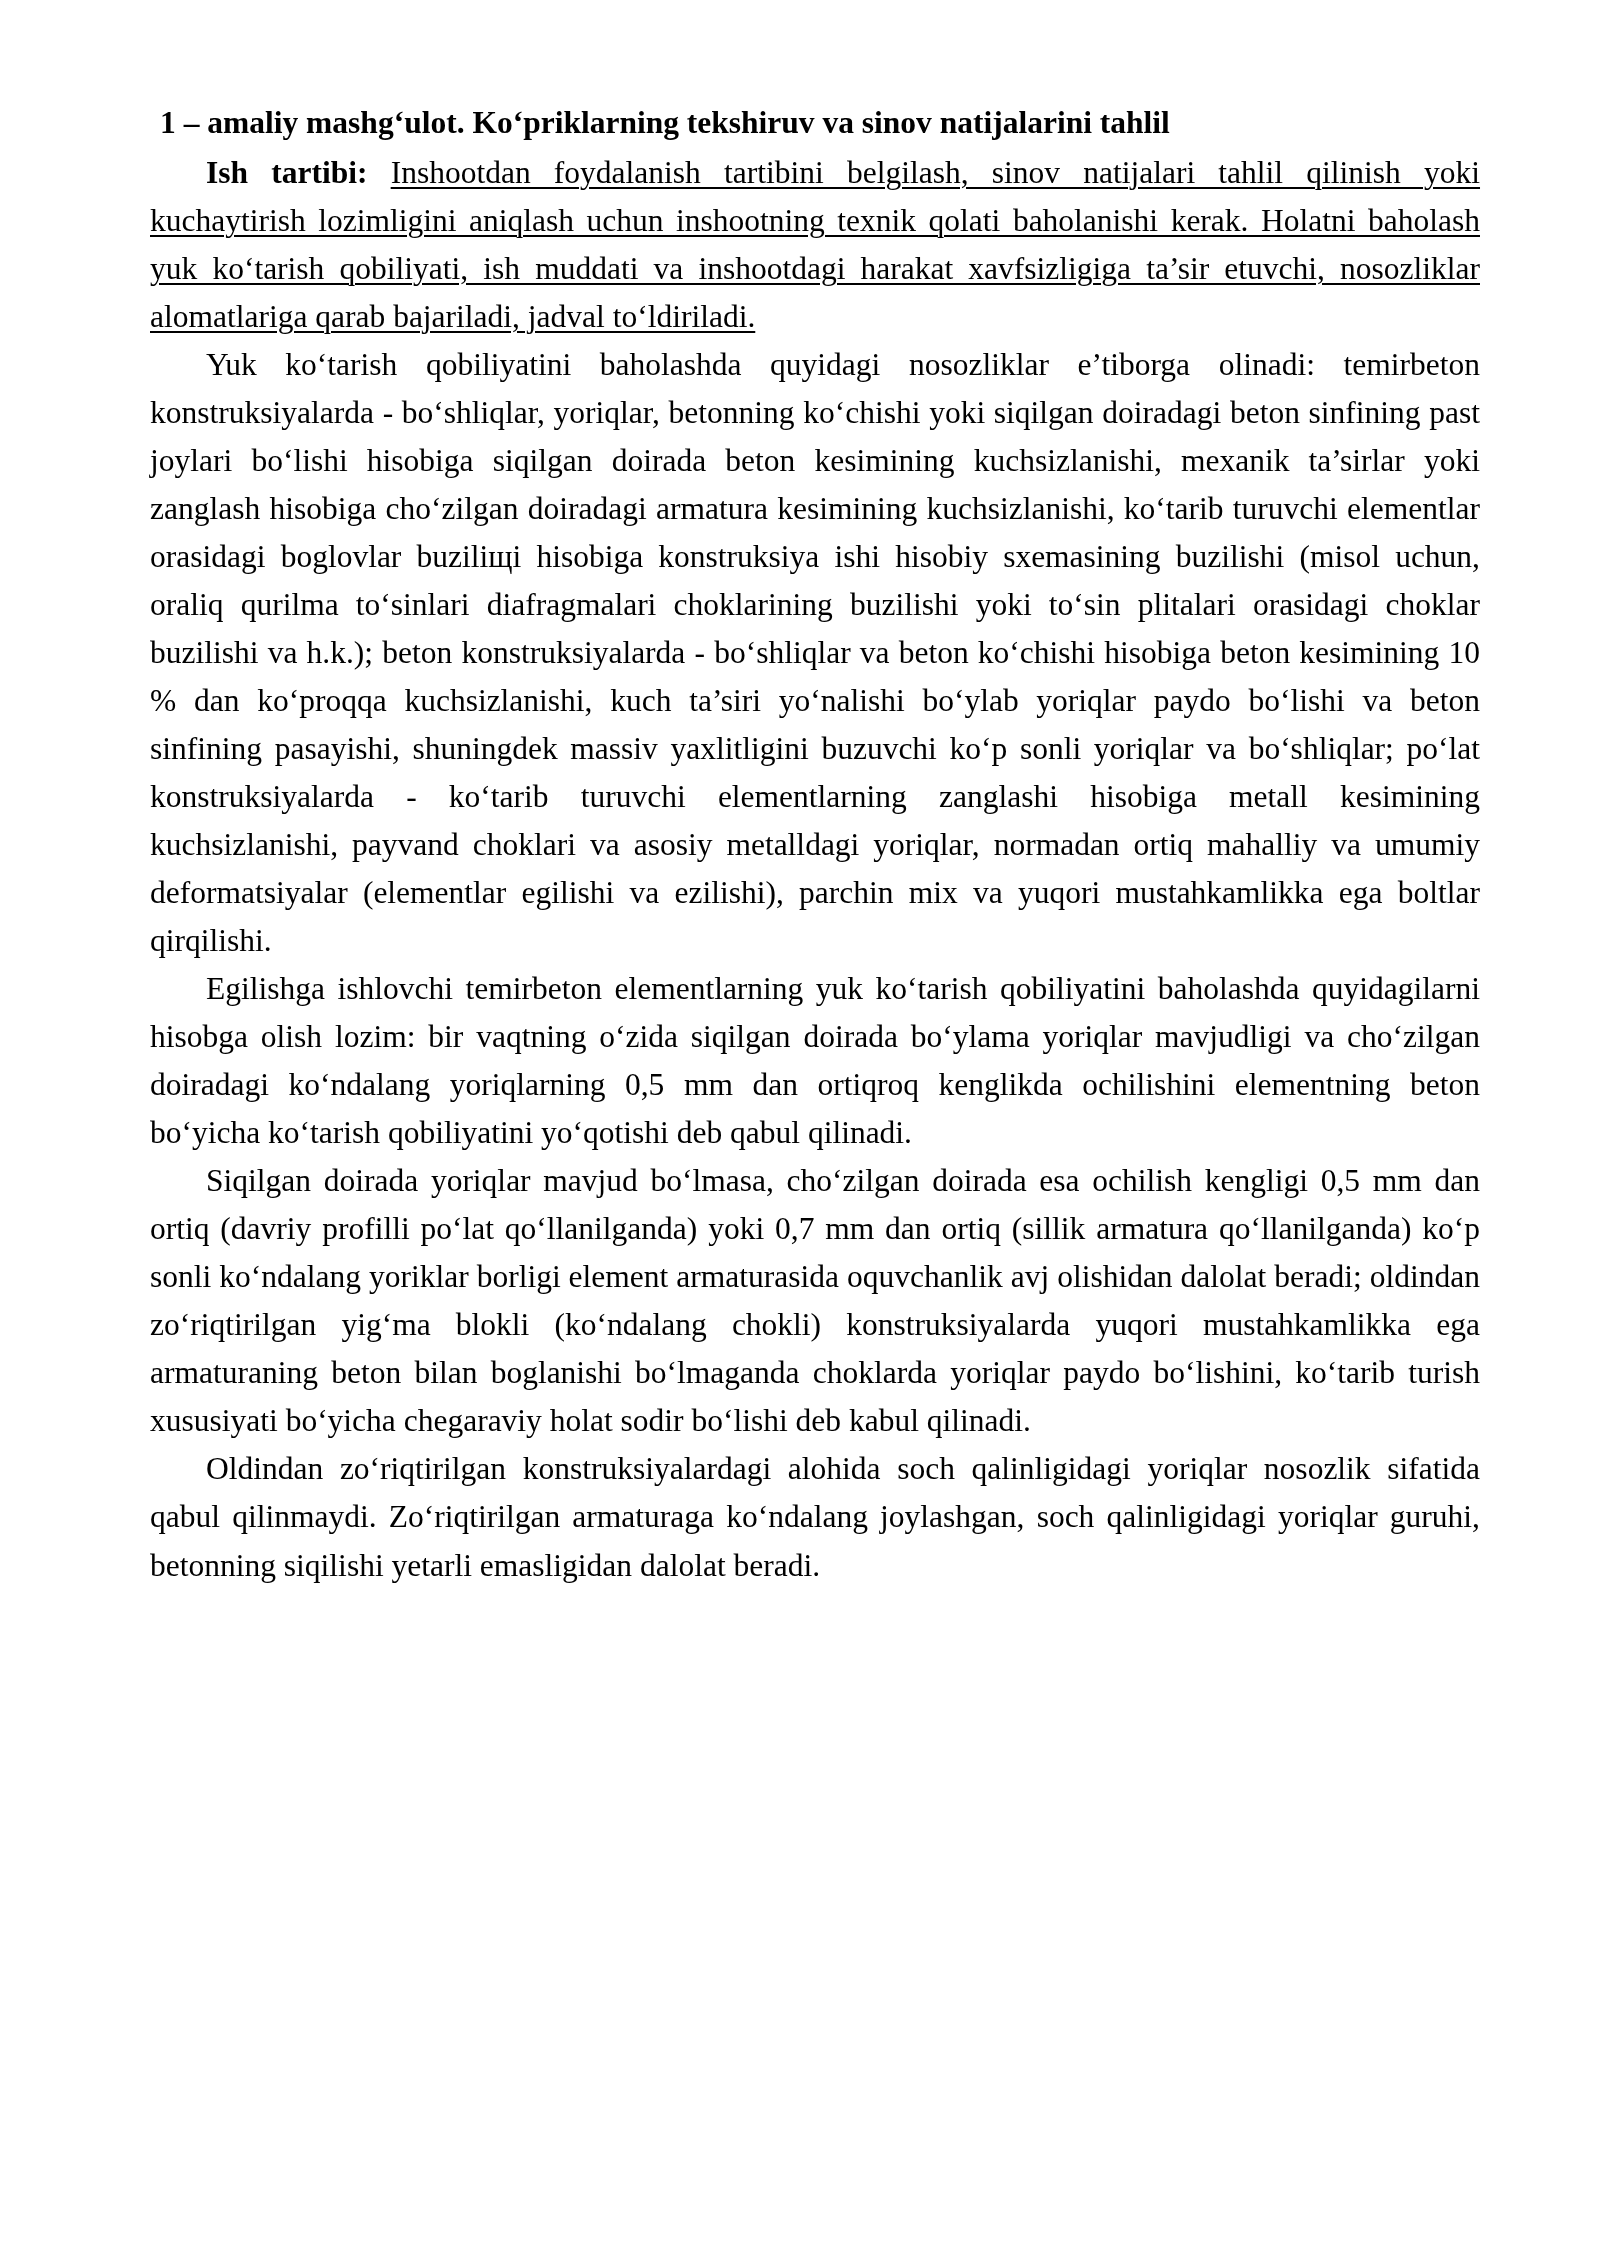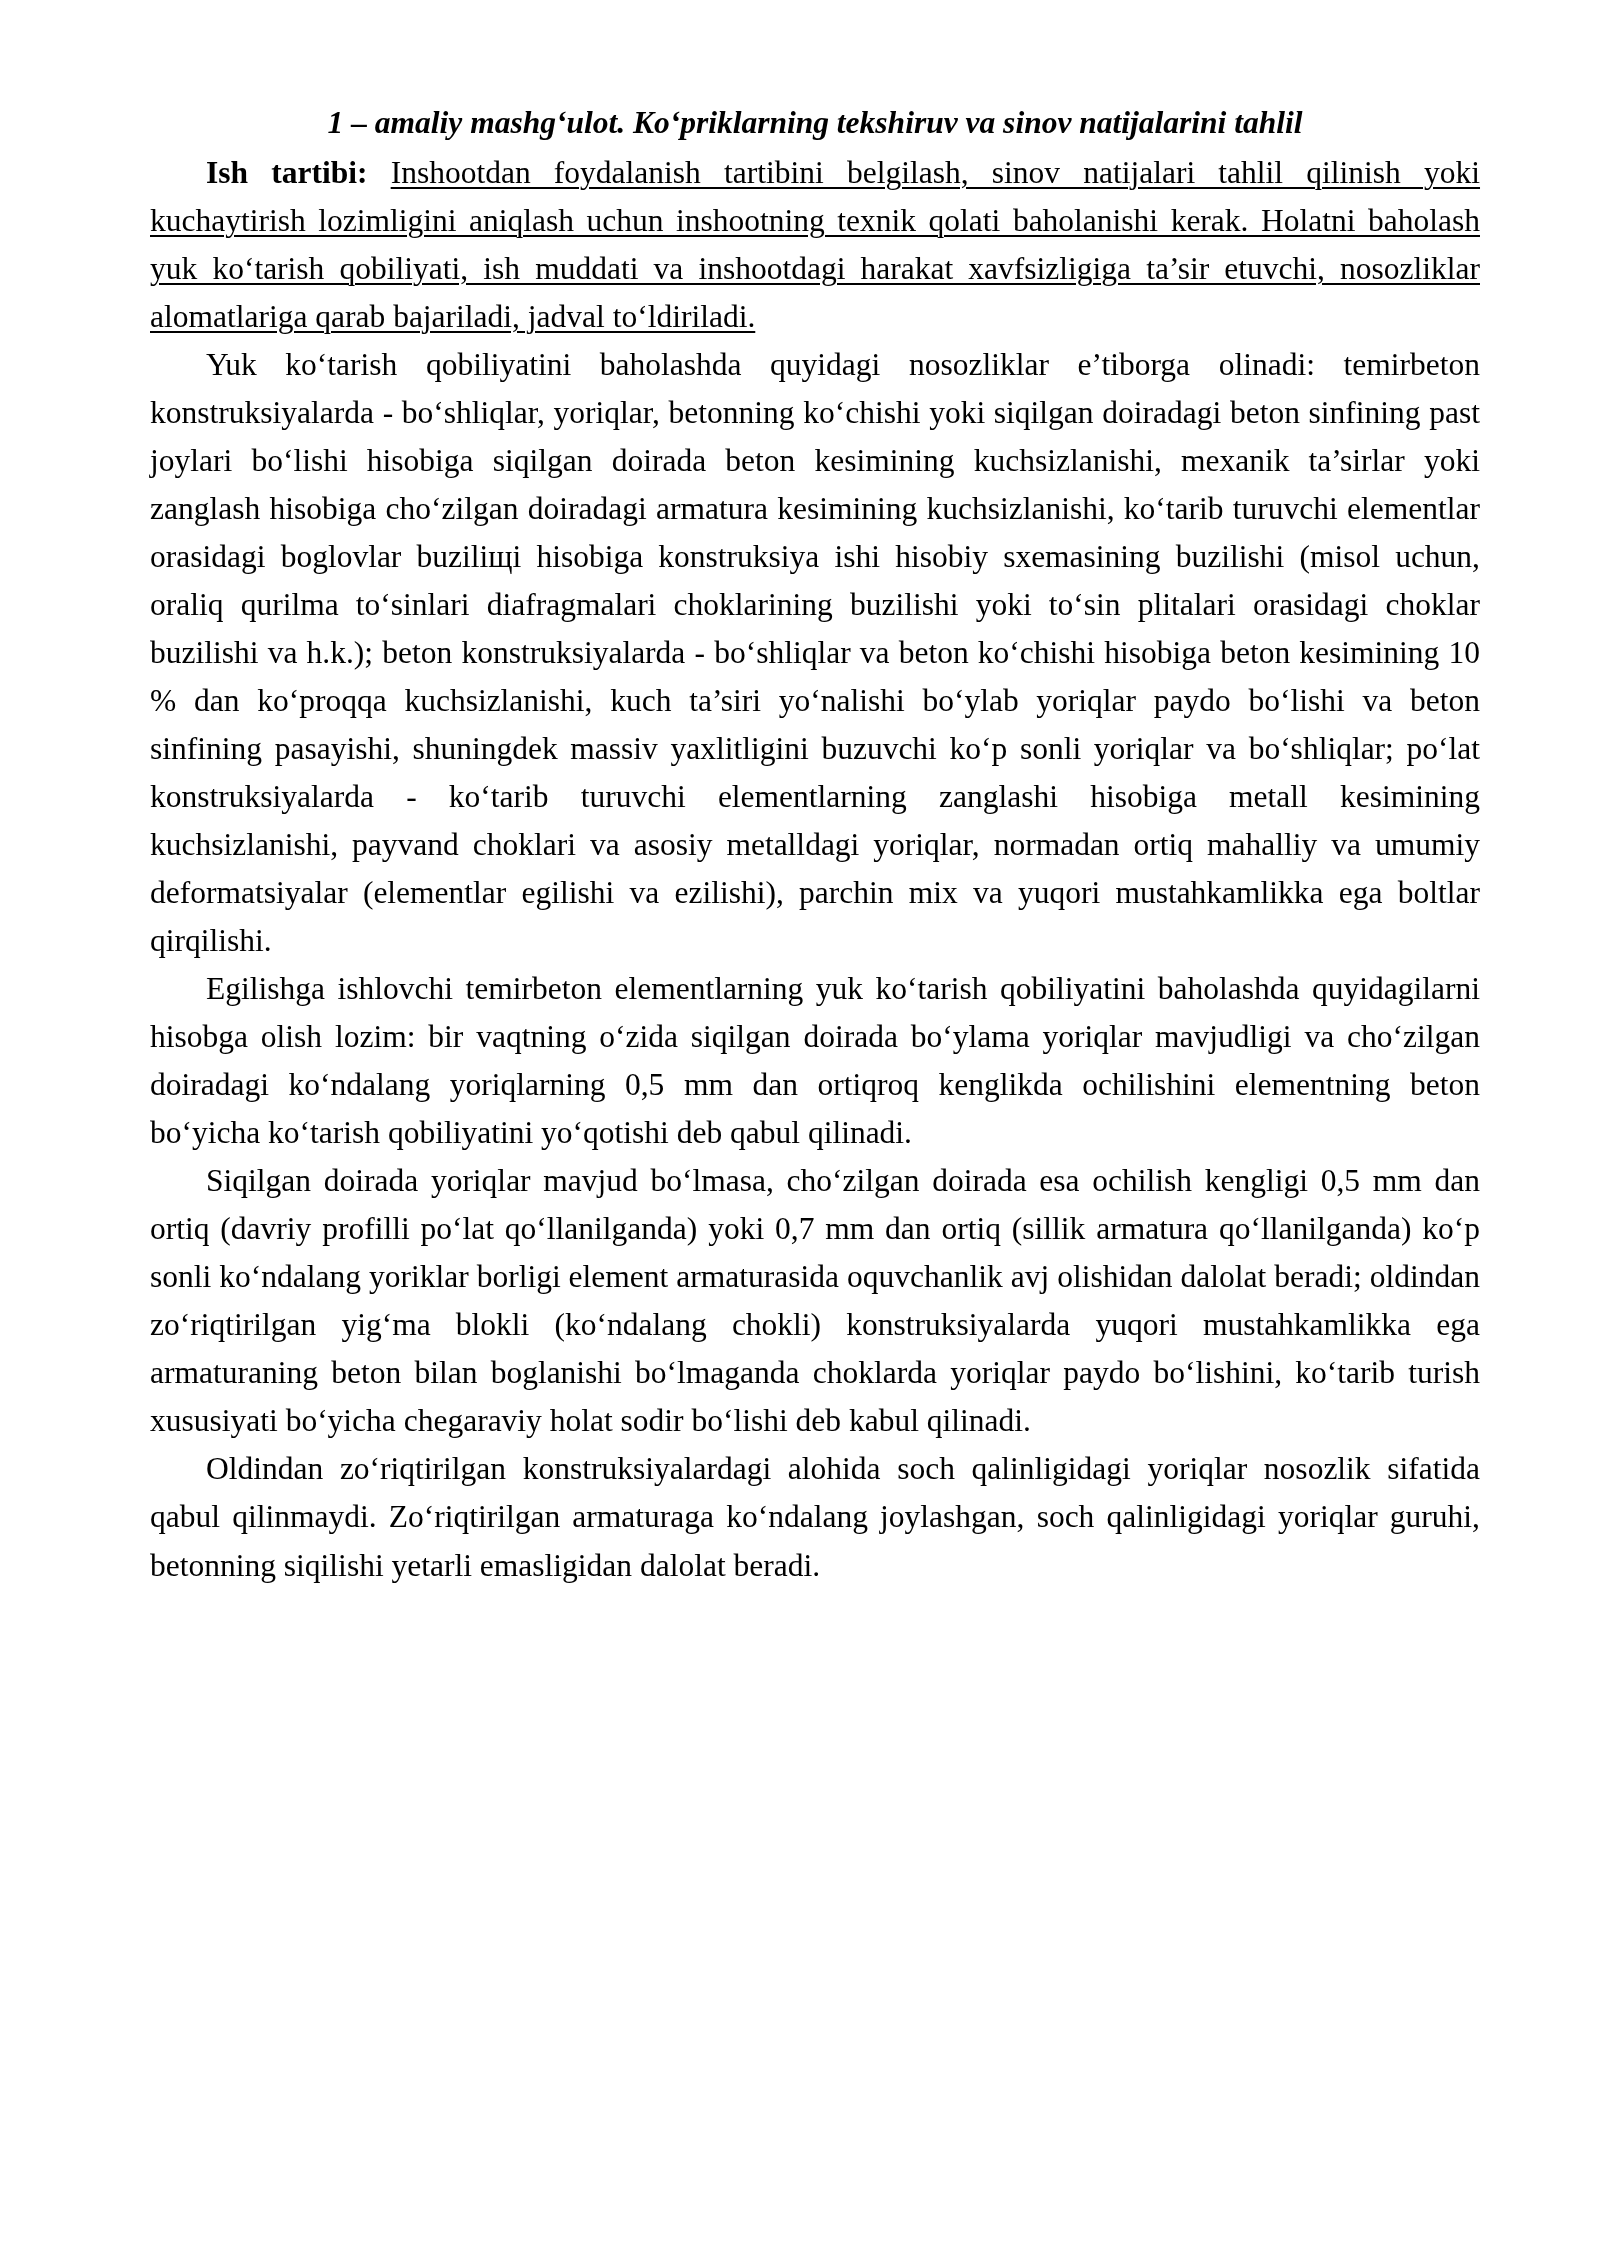--- a/index.html
+++ b/index.html
@@ -21,27 +21,25 @@
     position: relative;
     box-sizing: border-box;
     padding: 100px 120px 60px 150px;
     overflow: hidden;
   }
   .doc-body {
     font-size: 31.5px;
     line-height: 1.525;
   }
   .title-block {
-    text-align: center;
     font-weight: bold;
     font-size: 31.5px;
     line-height: 1.48;
     margin: 0 0 2px 0;
     padding: 0 10px;
-    font-style: italic;
   }
   .title-line {
     display: block;
   }
   p.para {
     margin: 0;
     text-align: justify;
     text-justify: inter-word;
     text-indent: 56px;
     hyphens: none;

